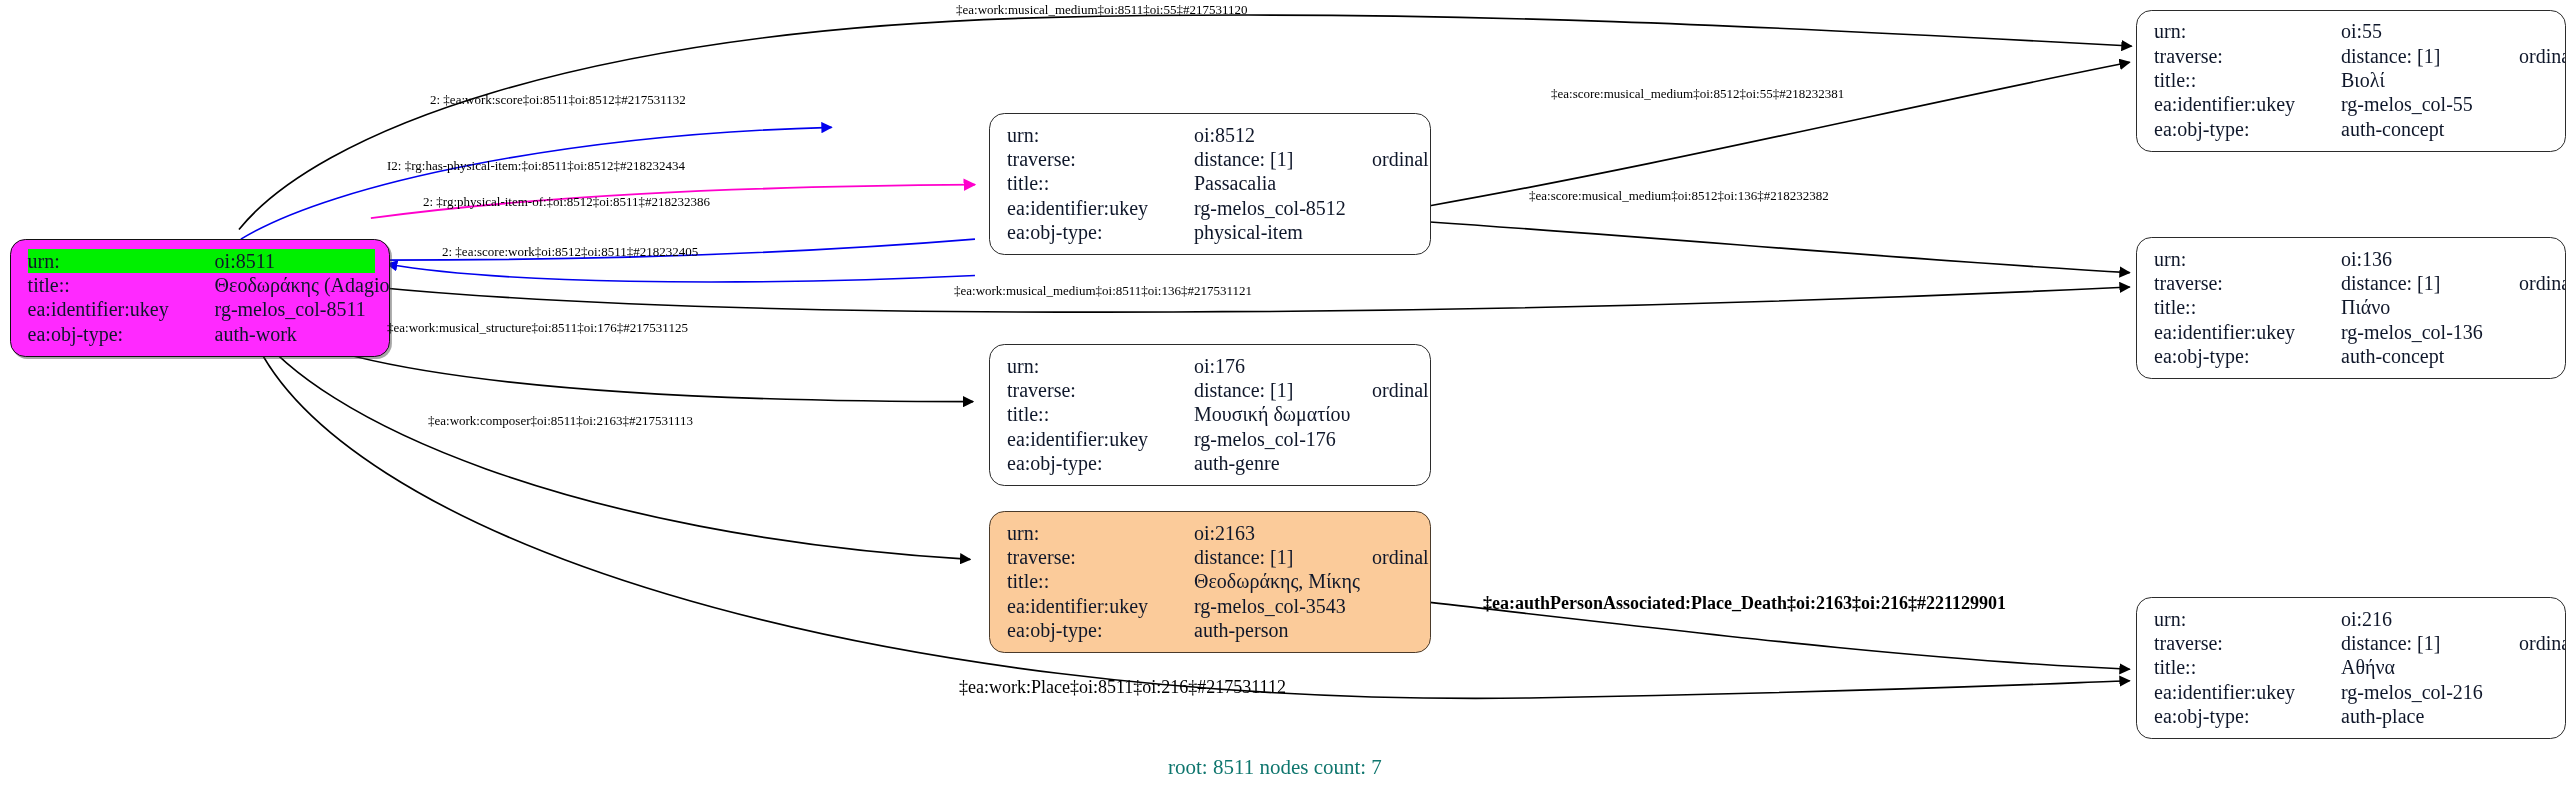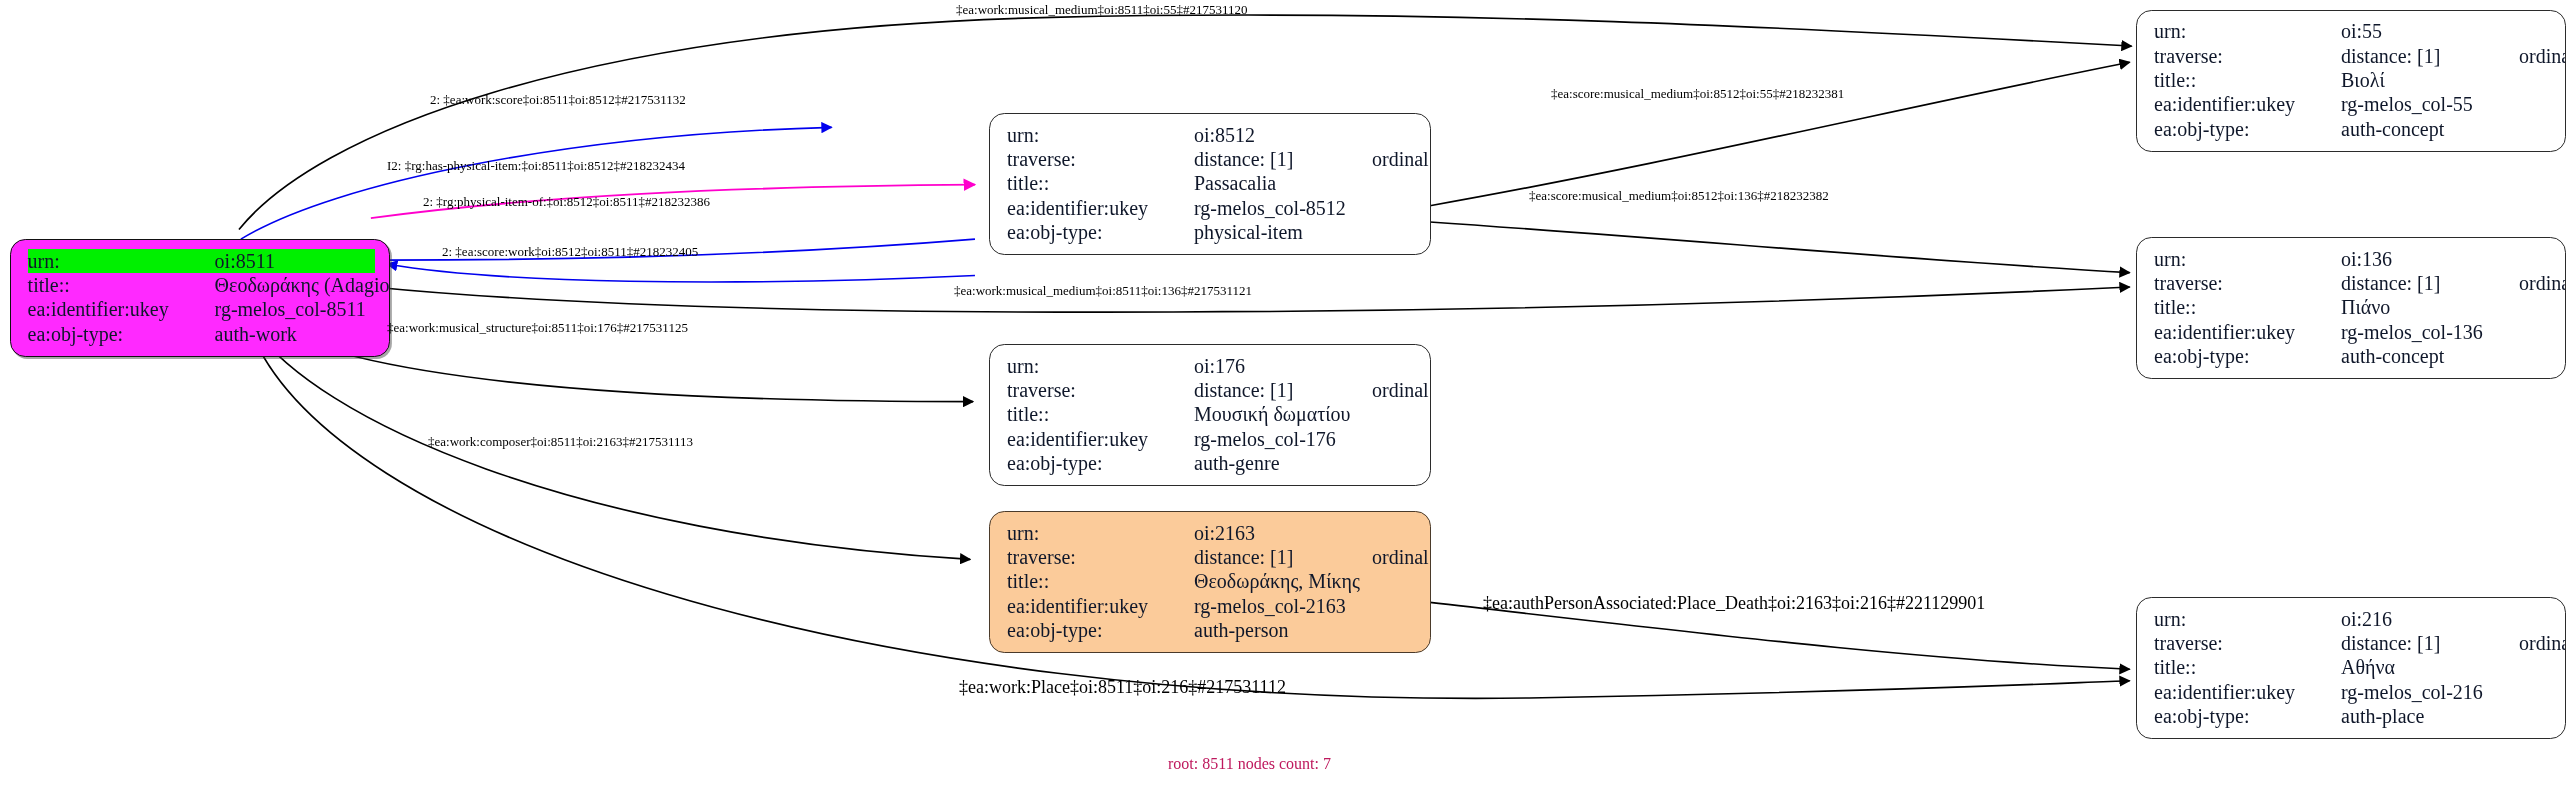--- a/index.html
+++ b/index.html
@@ -75,22 +75,22 @@
     font-size: 13px;
     color: #000000;
     white-space: nowrap;
     font-family: "Liberation Serif", serif;
   }
   .edge-label.small {
     font-size: 18px;
   }
   #footer-label {
     position: absolute;
-    font-size: 16px;
-    color: #be185d;
+    font-size: 21px;
+    color: #0f766e;
     white-space: nowrap;
   }
 </style>
 </head>
 <body>
 
 <div id="canvas">
 
   <svg id="edge-layer" viewBox="0 0 2695 824" width="2576" height="788">
     <defs>
@@ -249,21 +249,21 @@
     <div class="row">
       <span class="k">traverse:</span>
       <span class="v">distance: [1]<span class="ord">ordinal: 2</span></span>
     </div>
     <div class="row">
       <span class="k">title::</span>
       <span class="v">Θεοδωράκης, Μίκης</span>
     </div>
     <div class="row">
       <span class="k">ea:identifier:ukey</span>
-      <span class="v">rg-melos_col-2163</span>
+      <span class="v">rg-melos_col-3543</span>
     </div>
     <div class="row">
       <span class="k">ea:obj-type:</span>
       <span class="v">auth-person</span>
     </div>
   </div>
 
   <div class="node" style="left:2136px; top:597px; width:430px;">
     <div class="row">
       <span class="k">urn:</span>
@@ -298,22 +298,22 @@
   <div class="edge-label" style="left:442px; top:244px;">2: ‡ea:score:work‡oi:8512‡oi:8511‡#218232405</div>
 
   <div class="edge-label" style="left:1542px; top:86px;margin-left:9px;">‡ea:score:musical_medium‡oi:8512‡oi:55‡#218232381</div>
 
   <div class="edge-label" style="left:1529px; top:188px;">‡ea:score:musical_medium‡oi:8512‡oi:136‡#218232382</div>
 
   <div class="edge-label" style="left:954px; top:283px;text-align:center;">‡ea:work:musical_medium‡oi:8511‡oi:136‡#217531121</div>
 
   <div class="edge-label" style="left:387px; top:320px;">‡ea:work:musical_structure‡oi:8511‡oi:176‡#217531125</div>
 
-  <div class="edge-label" style="left:428px; top:413px;margin-top:21px;">‡ea:work:composer‡oi:8511‡oi:2163‡#217531113</div>
-
-  <div class="edge-label small" style="left:1483px; top:593px;">‡ea:authPersonAssociated:Place_Death‡oi:2163‡oi:216‡#221129901</div>
+  <div class="edge-label" style="left:428px; top:413px;">‡ea:work:composer‡oi:8511‡oi:2163‡#217531113</div>
+
+  <div class="edge-label small" style="left:1483px; top:593px;font-weight:bold;">‡ea:authPersonAssociated:Place_Death‡oi:2163‡oi:216‡#221129901</div>
 
   <div class="edge-label small" style="left:959px; top:677px;">‡ea:work:Place‡oi:8511‡oi:216‡#217531112</div>
 
   <div id="footer-label" style="left:1168px; top:755px;">root: 8511 nodes count: 7</div>
 
 </div>
 
 
 </body></html>

